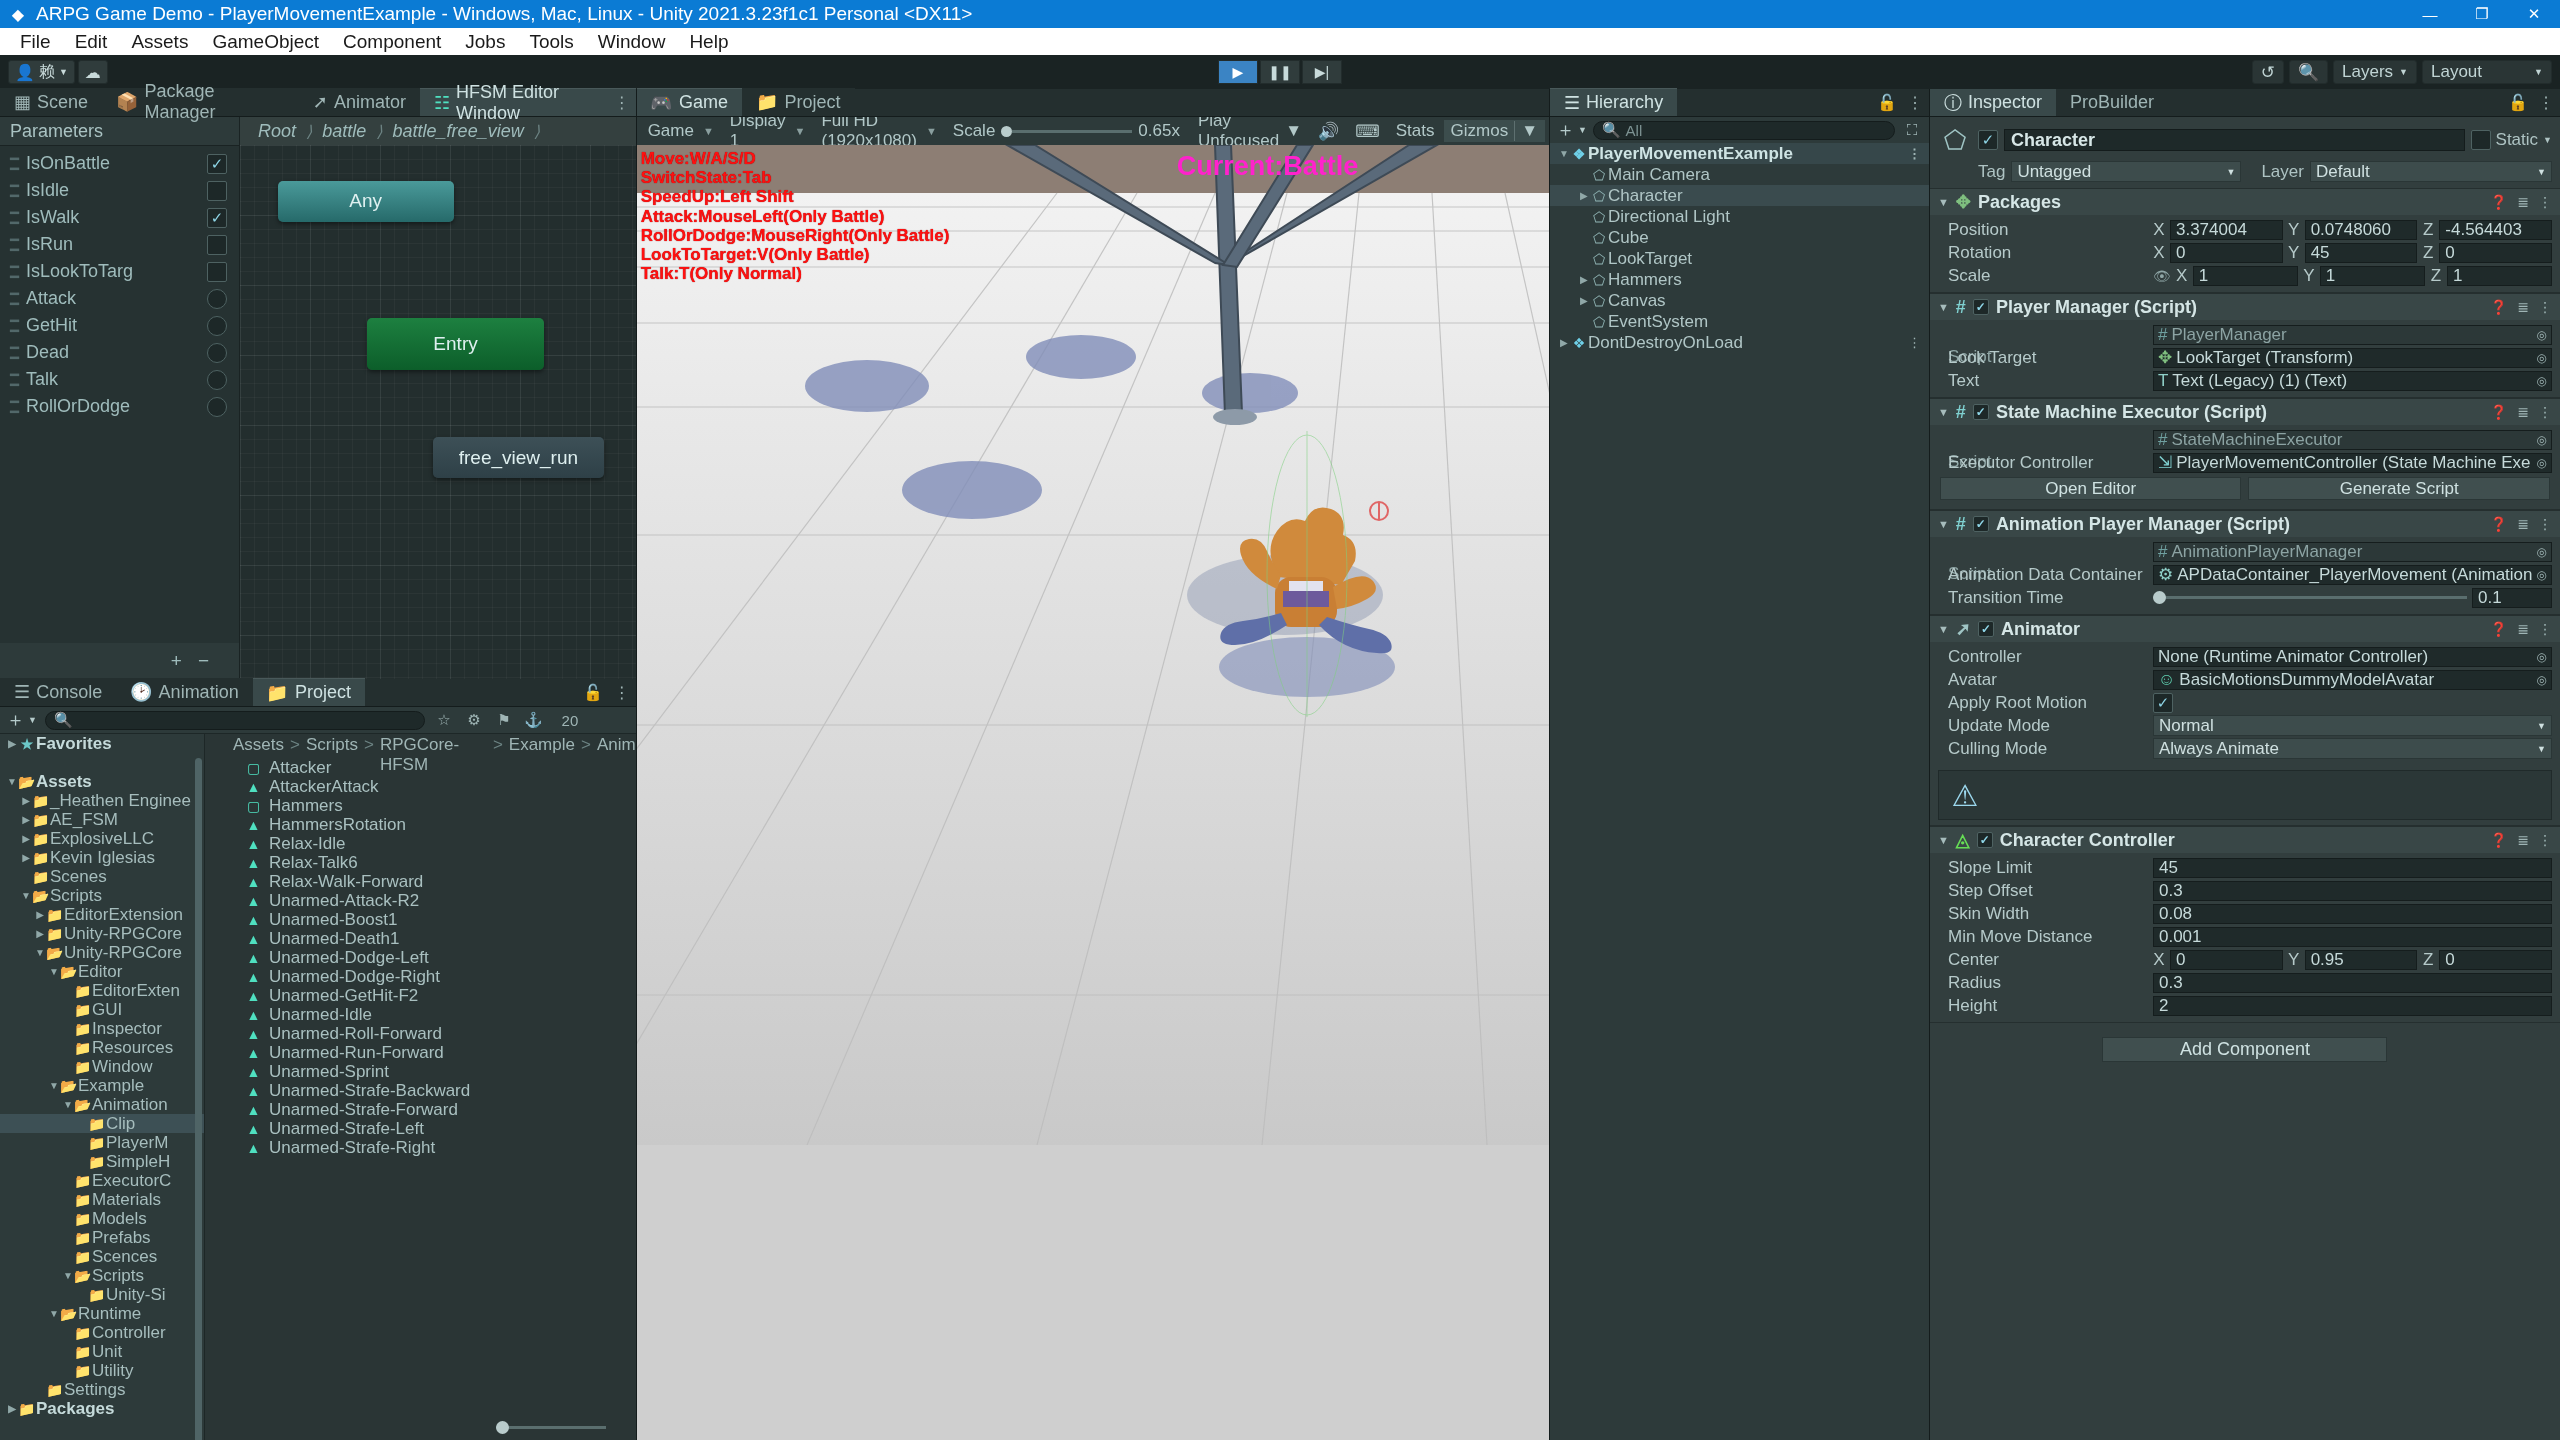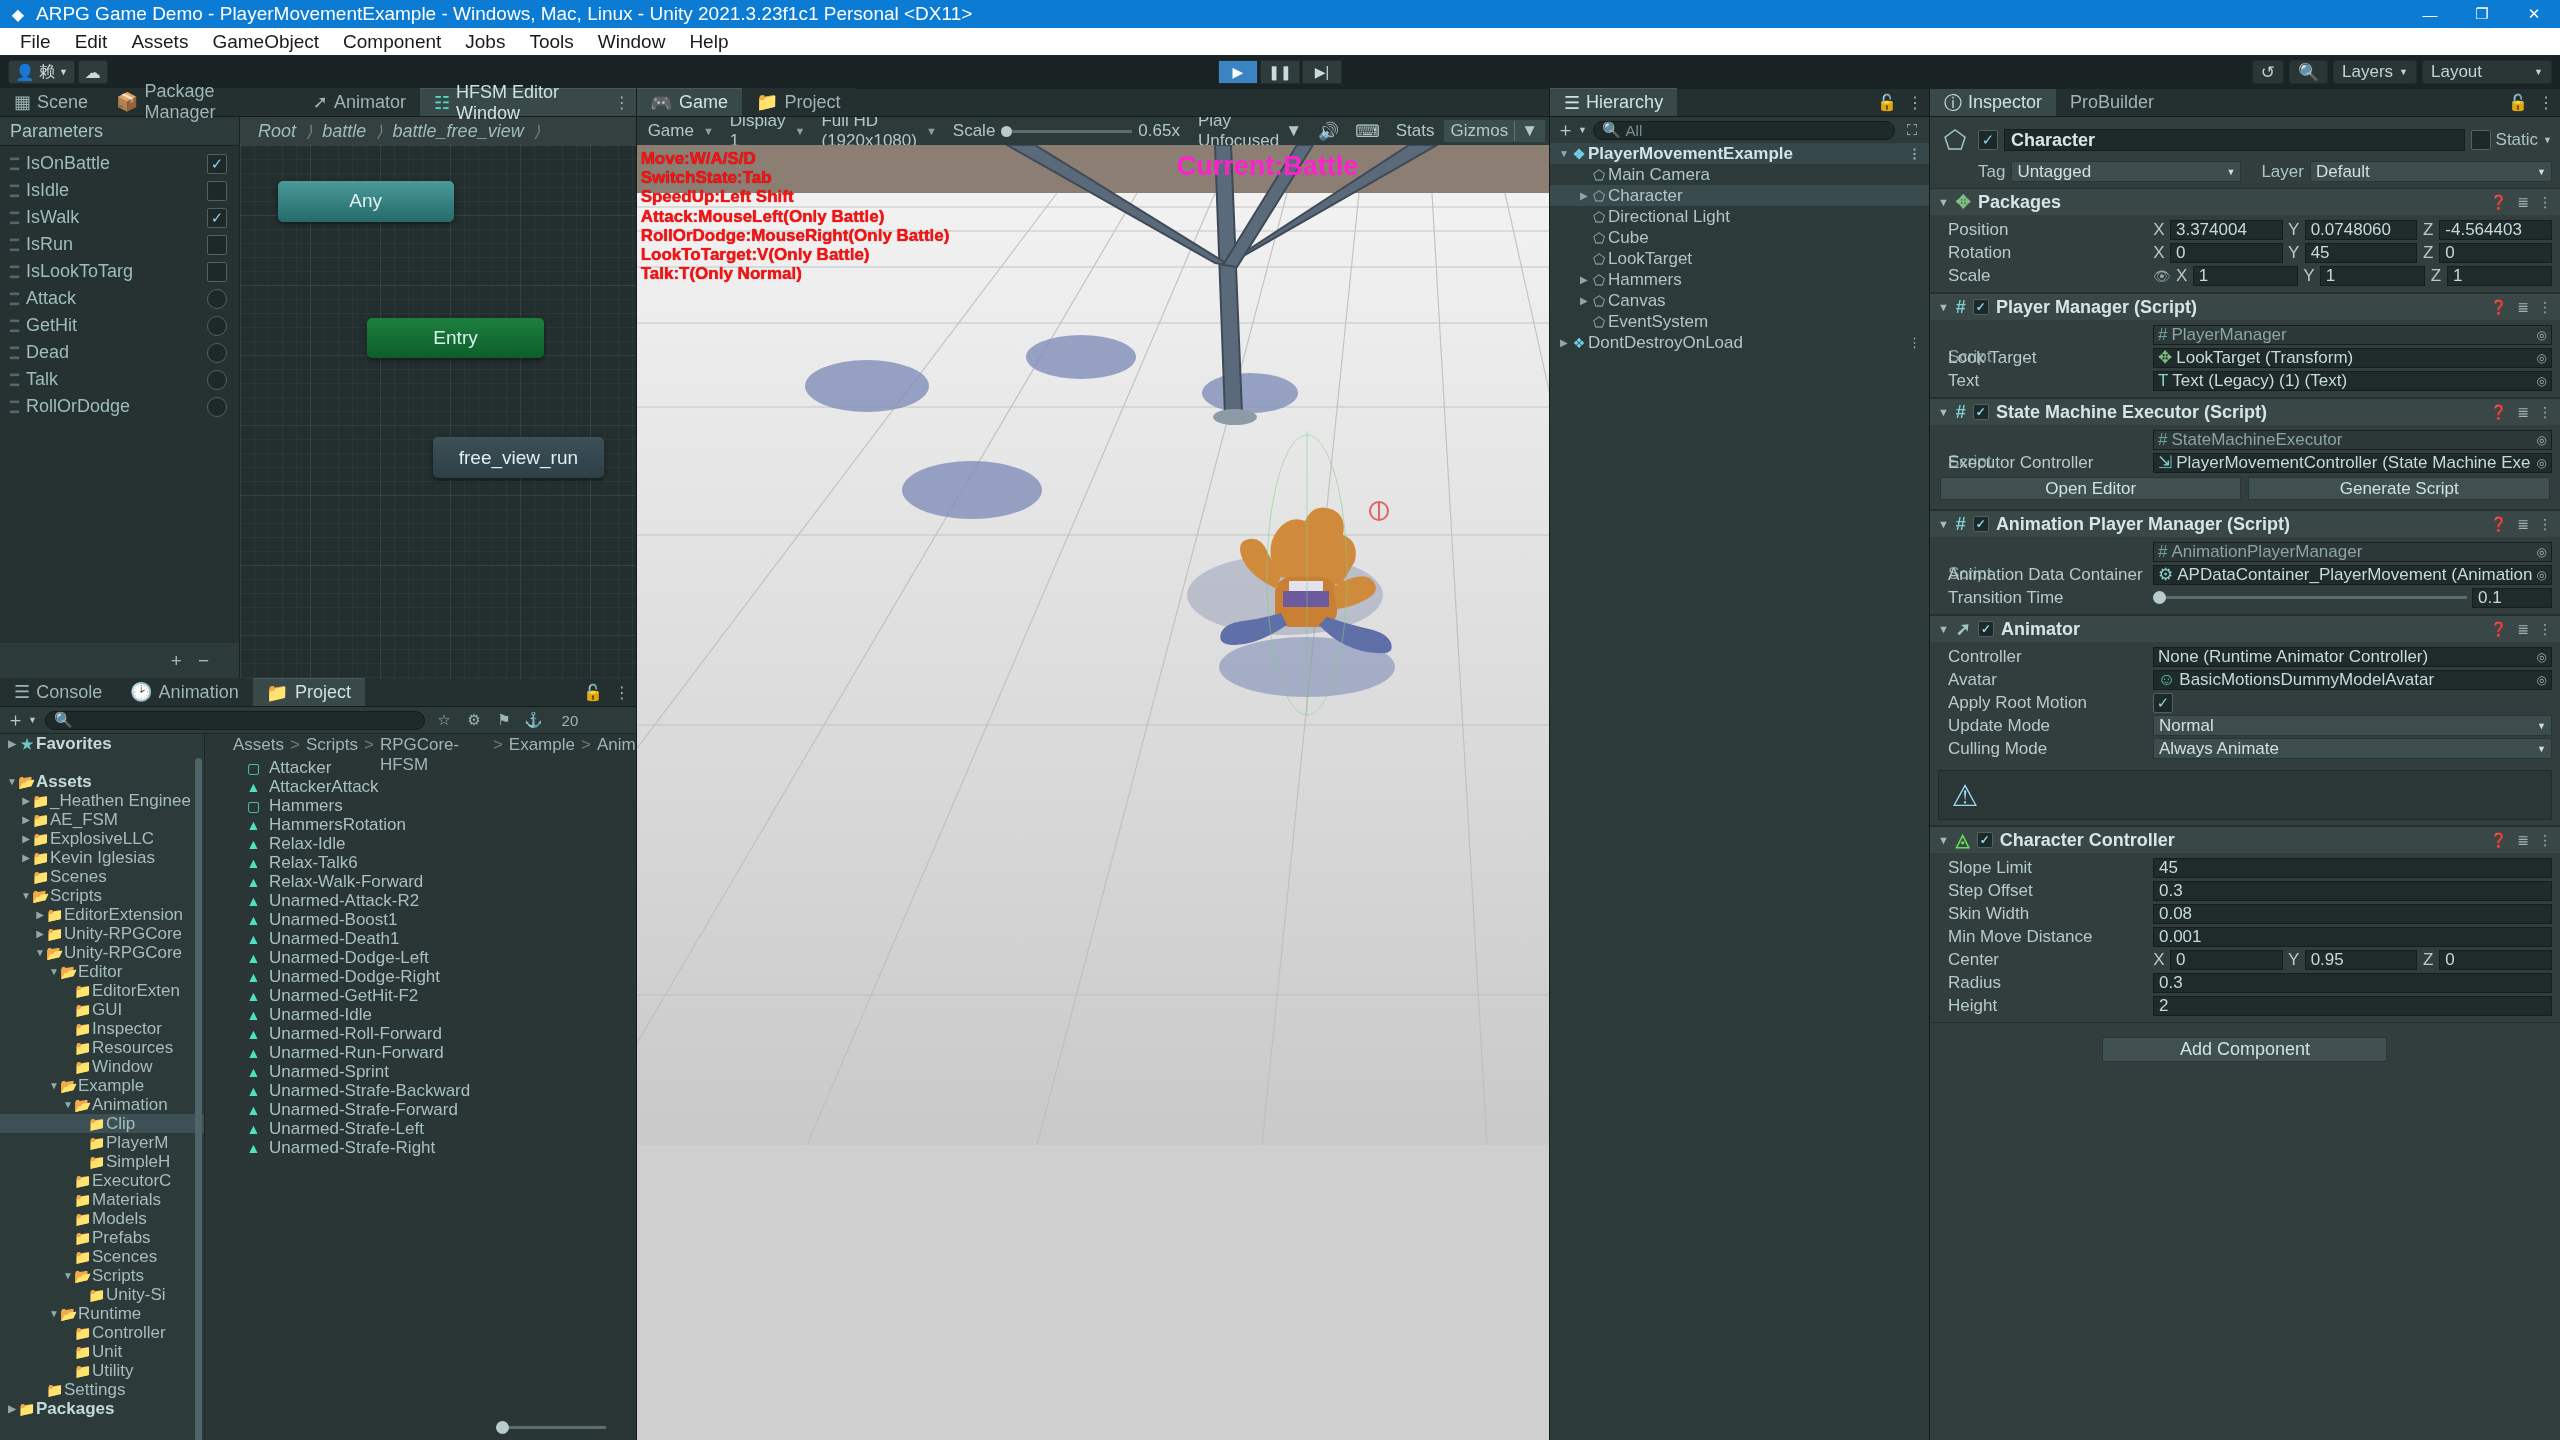--- a/index.html
+++ b/index.html
@@ -407,21 +407,21 @@
                 <polygon points="395.4415255954041,377.15458859875156 376.36067781923447,374.8128481898581 382.6053189096172,362.8439527666244" fill="#ffffff"></polygon>
                 <polygon points="424.32447440459595,385.4564114012485 443.40532218076555,387.798151810142 437.1606810903828,399.76704723337565" fill="#ffffff"></polygon>
                 <line x1="542.6592308783058" y1="452.58562516577206" x2="824.3517308783057" y2="314.597125165772" stroke="#d9e2e2" stroke-width="2.2"></line>
                 <line x1="540.0197691216943" y1="447.19737483422796" x2="821.7122691216941" y2="309.2088748342279" stroke="#d9e2e2" stroke-width="2.2"></line>
                 <polygon points="669.052456375622,390.67126253085485 655.8570998571774,404.6514294236764 649.9183109048017,392.5278661777021" fill="#ffffff"></polygon>
                 <polygon points="695.319043624378,371.1232374691451 708.5144001428225,357.14307057632357 714.4531890951982,369.2666338222979" fill="#ffffff"></polygon>
               </svg>
           <div class="node any" style="left: 37.559px; top: 35.926px; width: 176.364px; height: 40.825px;">
                 <span>Any</span>
               </div>
-              <div class="node entry" style="left: 127.374px; top: 173.098px; width: 176.364px; height: 40px;">
+              <div class="node entry" style="left: 127.374px; top: 173.098px; width: 176.364px; height: 52px;">
                 <span>Entry</span>
               </div>
               <div class="node state" style="left: 192.694px; top: 292.307px; width: 171.465px; height: 40.825px;">
                 <span>free_view_run</span>
               </div>
             </div>
         </div>
       </div>
     </div>
 

